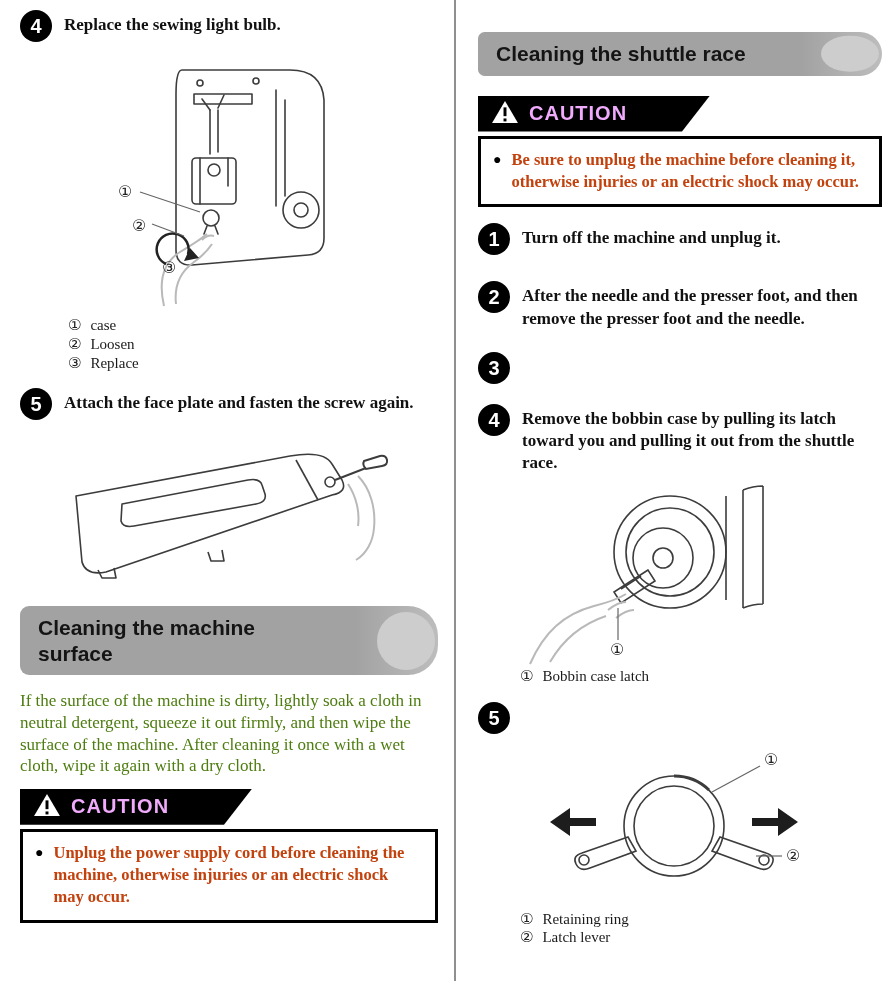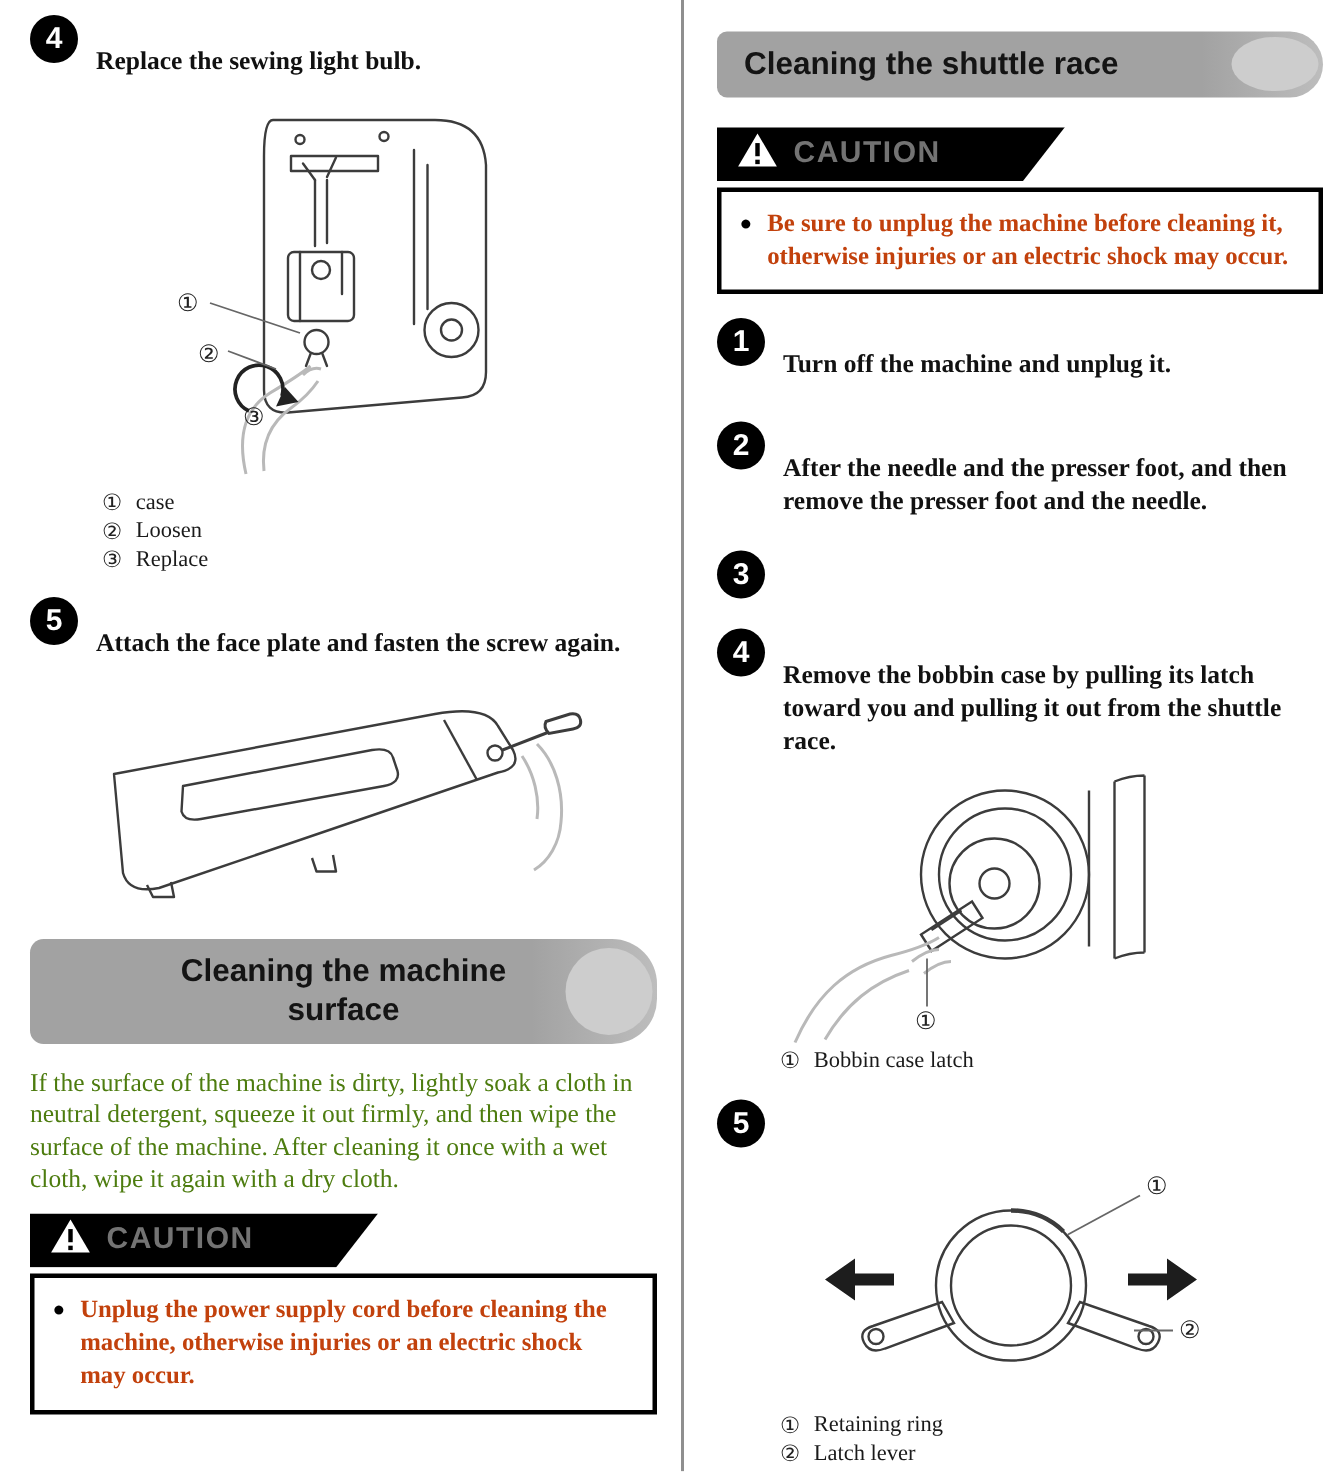--- a/index.html
+++ b/index.html
@@ -17,21 +17,21 @@
   
   .step { display:flex; gap:12px; align-items:flex-start; }
   .badge {
     flex:0 0 32px; width:32px; height:32px; border-radius:50%;
     background:#000; color:#fff; font-weight:700; font-size:20px;
     line-height:32px; text-align:center;
     font-family:"Liberation Sans", sans-serif;
   }
   .step-text {
     font-family:"Liberation Serif", serif; font-weight:700;
-    font-size:17px; line-height:1.3; padding-top:4px; color:#111;margin-top:16px;
+    font-size:17px; line-height:1.3; padding-top:4px; color:#111;
   }
 
   
   .section-banner {
     position:relative; overflow:hidden;
     background:linear-gradient(to right,#a2a2a2 0%,#a2a2a2 80%,#bdbdbd 100%);
     border-radius:9px 30px 30px 9px;
     padding:9px 18px;
   }
   .section-banner::after {
@@ -41,21 +41,21 @@
   .banner-text {
     position:relative; z-index:1; display:inline-block;
     font-family:"Liberation Sans", sans-serif; font-weight:700;
     font-size:21px; line-height:1.22; color:#141414;
   }
   .two-line .banner-text { max-width:250px; }
 
   
   .caution-banner {
     display:flex; align-items:center; gap:10px;
-    background:#000; color:#737373; width:232px; height:36px;
+    background:#000; color:#f0abfc; width:232px; height:36px;
     padding:0 40px 0 13px;
     clip-path:polygon(0 0, 100% 0, calc(100% - 28px) 100%, 0 100%);
   }
   .caution-label {
     font-family:"Liberation Sans", sans-serif; font-weight:700;
     font-size:20px; letter-spacing:1px;
   }
   .caution-box {
     border:3px solid #000; padding:10px 14px 12px 12px;
     display:flex; gap:10px; margin-top:4px;
@@ -78,25 +78,25 @@
   .legend-marker, .callout { font-family:"DejaVu Sans", sans-serif; color:#222; }
   .figure { position:relative; }
   .callout { position:absolute; font-size:16px; line-height:1; }
 
   
   .l-step4   { margin-top:0; }
   .l-fig1    { margin-top:16px; margin-left:84px; width:250px; height:250px; }
   .l-legend  { margin-top:8px; margin-left:48px; }
   .l-step5   { margin-top:16px; }
   .l-fig2    { margin-top:10px; margin-left:38px; width:340px; height:150px; }
-  .l-banner  { margin-top:26px;text-align:center; }
+  .l-banner  { margin-top:26px; }
   .l-body    { margin-top:15px; }
   .l-caution { margin-top:12px; }
 
-  .r-banner  { margin-top:3px; }
+  .r-banner  { margin-top:14px; }
   .r-cb      { margin-top:20px; }
   .r-step1   { margin-top:16px; }
   .r-step2   { margin-top:26px; }
   .r-step3   { margin-top:22px; }
   .r-step4   { margin-top:20px; }
   .r-fig3    { margin-top:8px; margin-left:40px; width:270px; height:185px; }
   .r-legend1 { margin-top:0;  margin-left:42px; }
   .r-step5   { margin-top:16px; }
   .r-fig4    { margin-top:12px; margin-left:48px; width:300px; height:160px; }
   .r-legend2 { margin-top:4px; margin-left:42px; }

